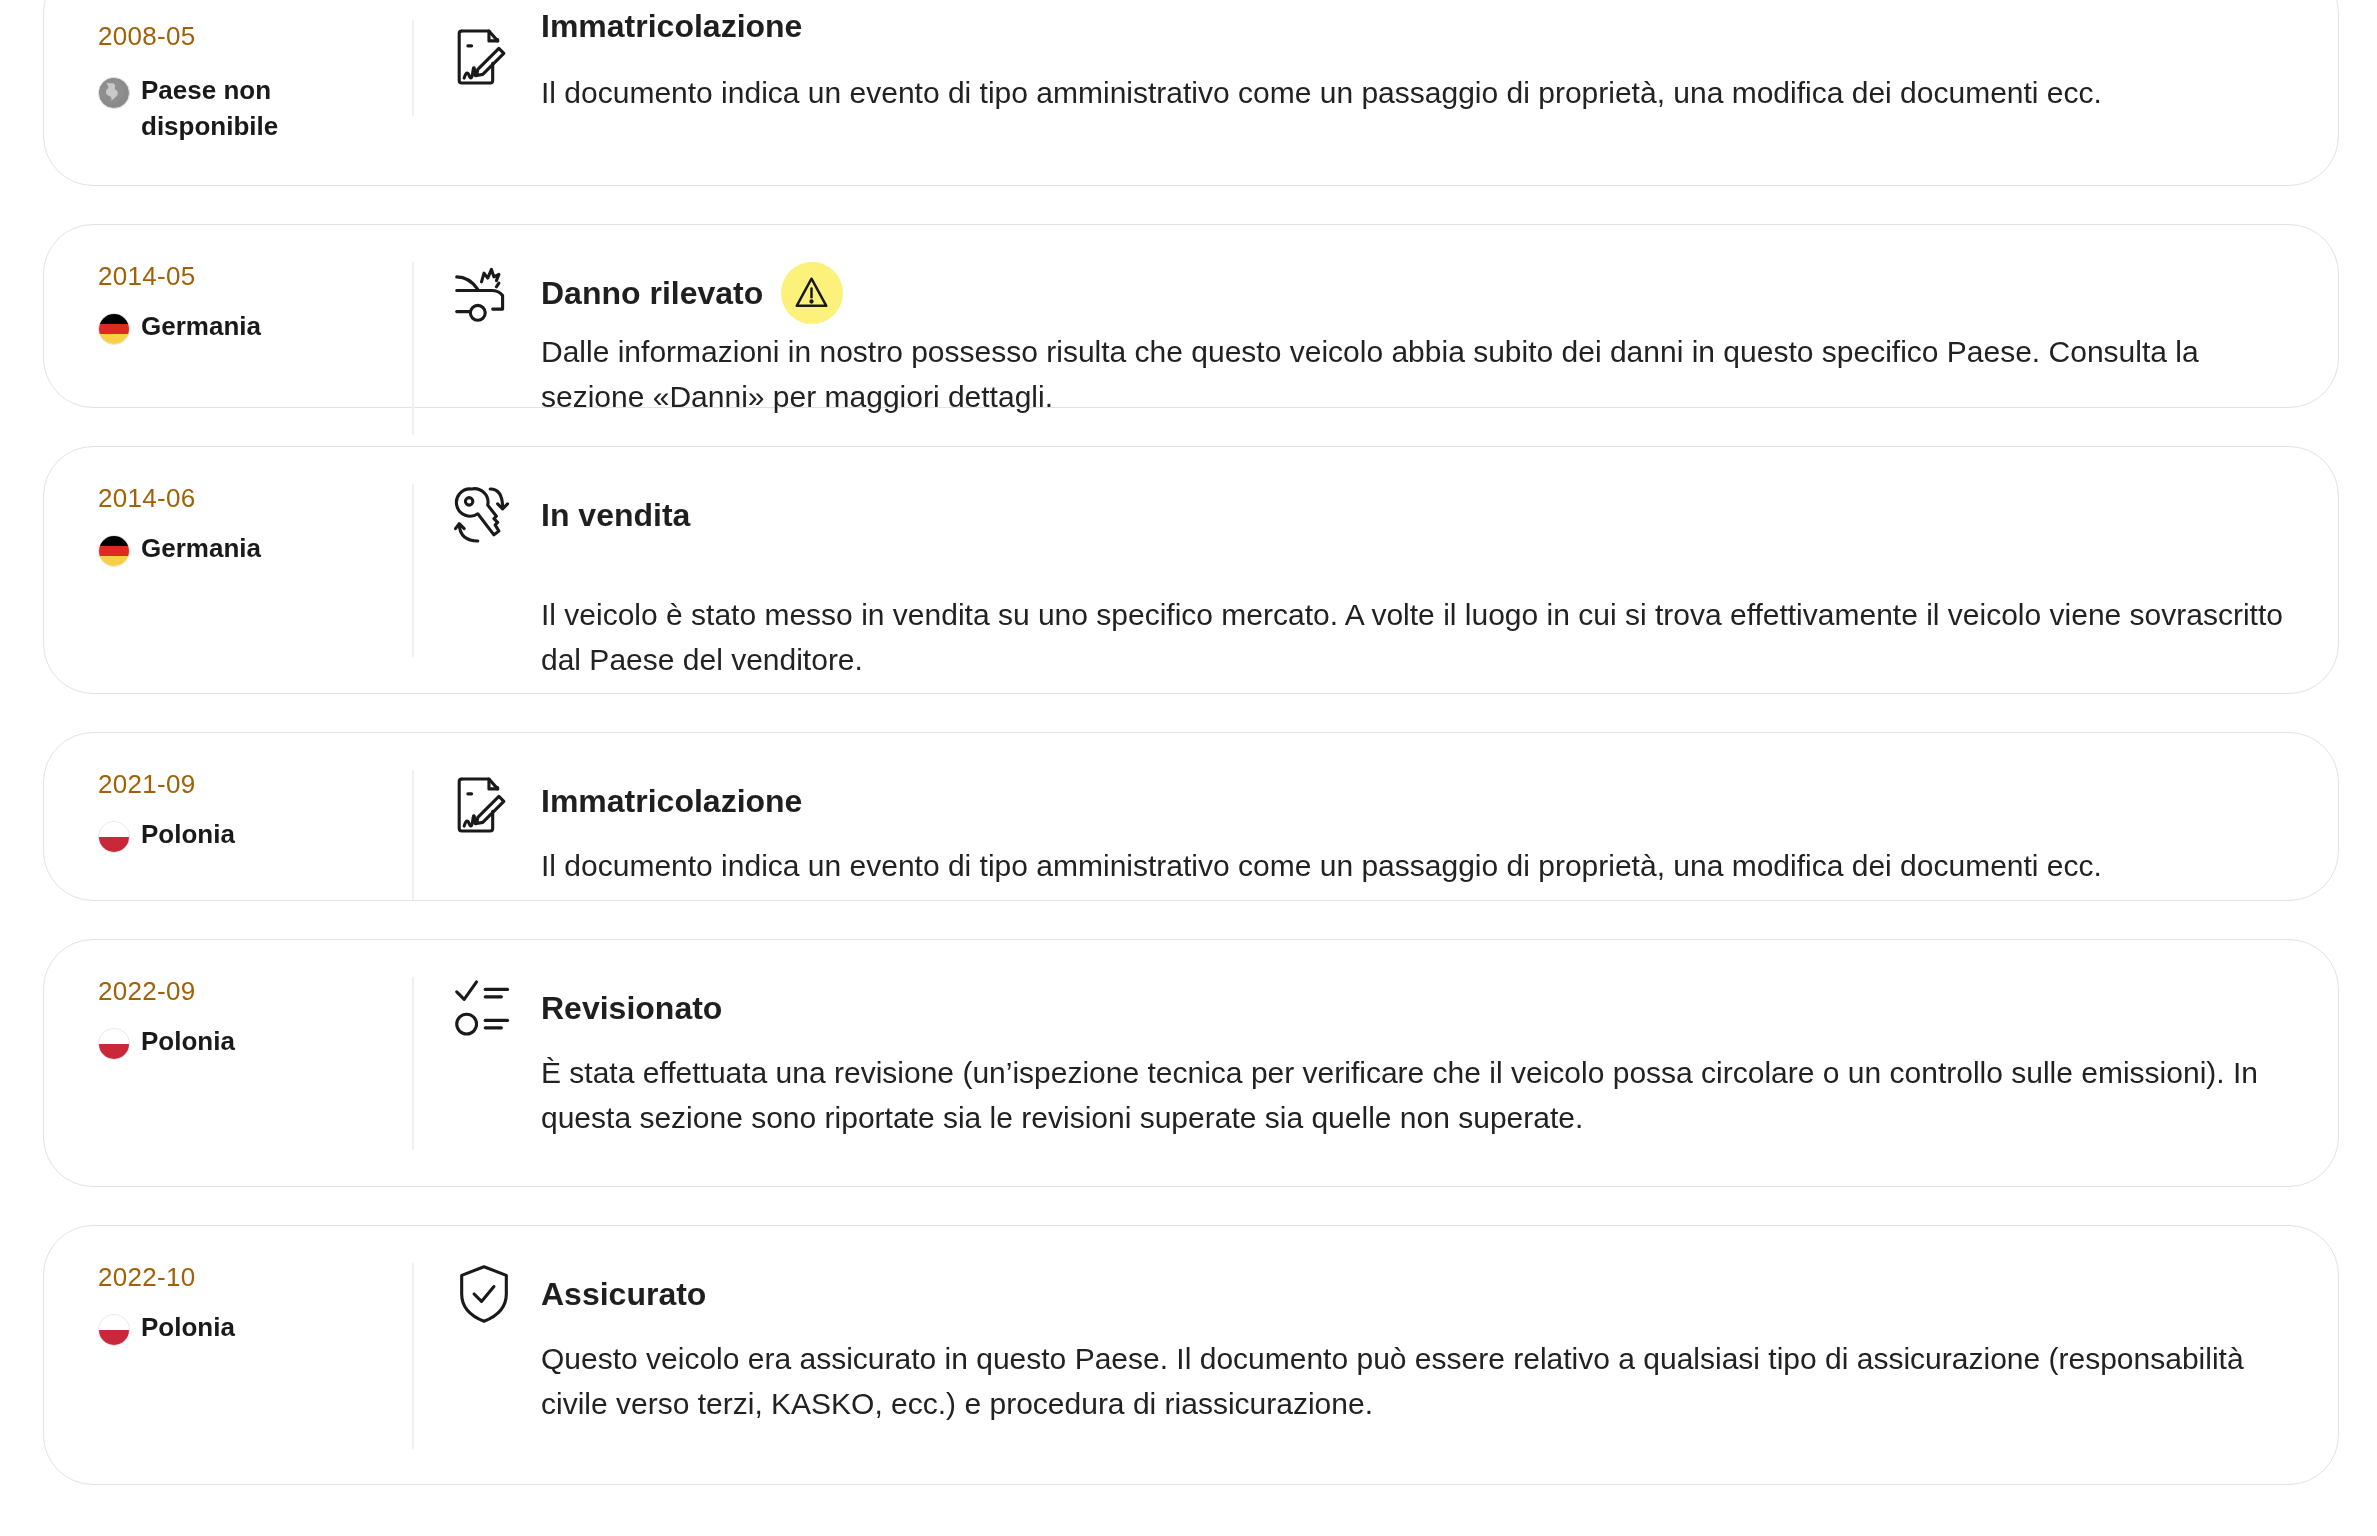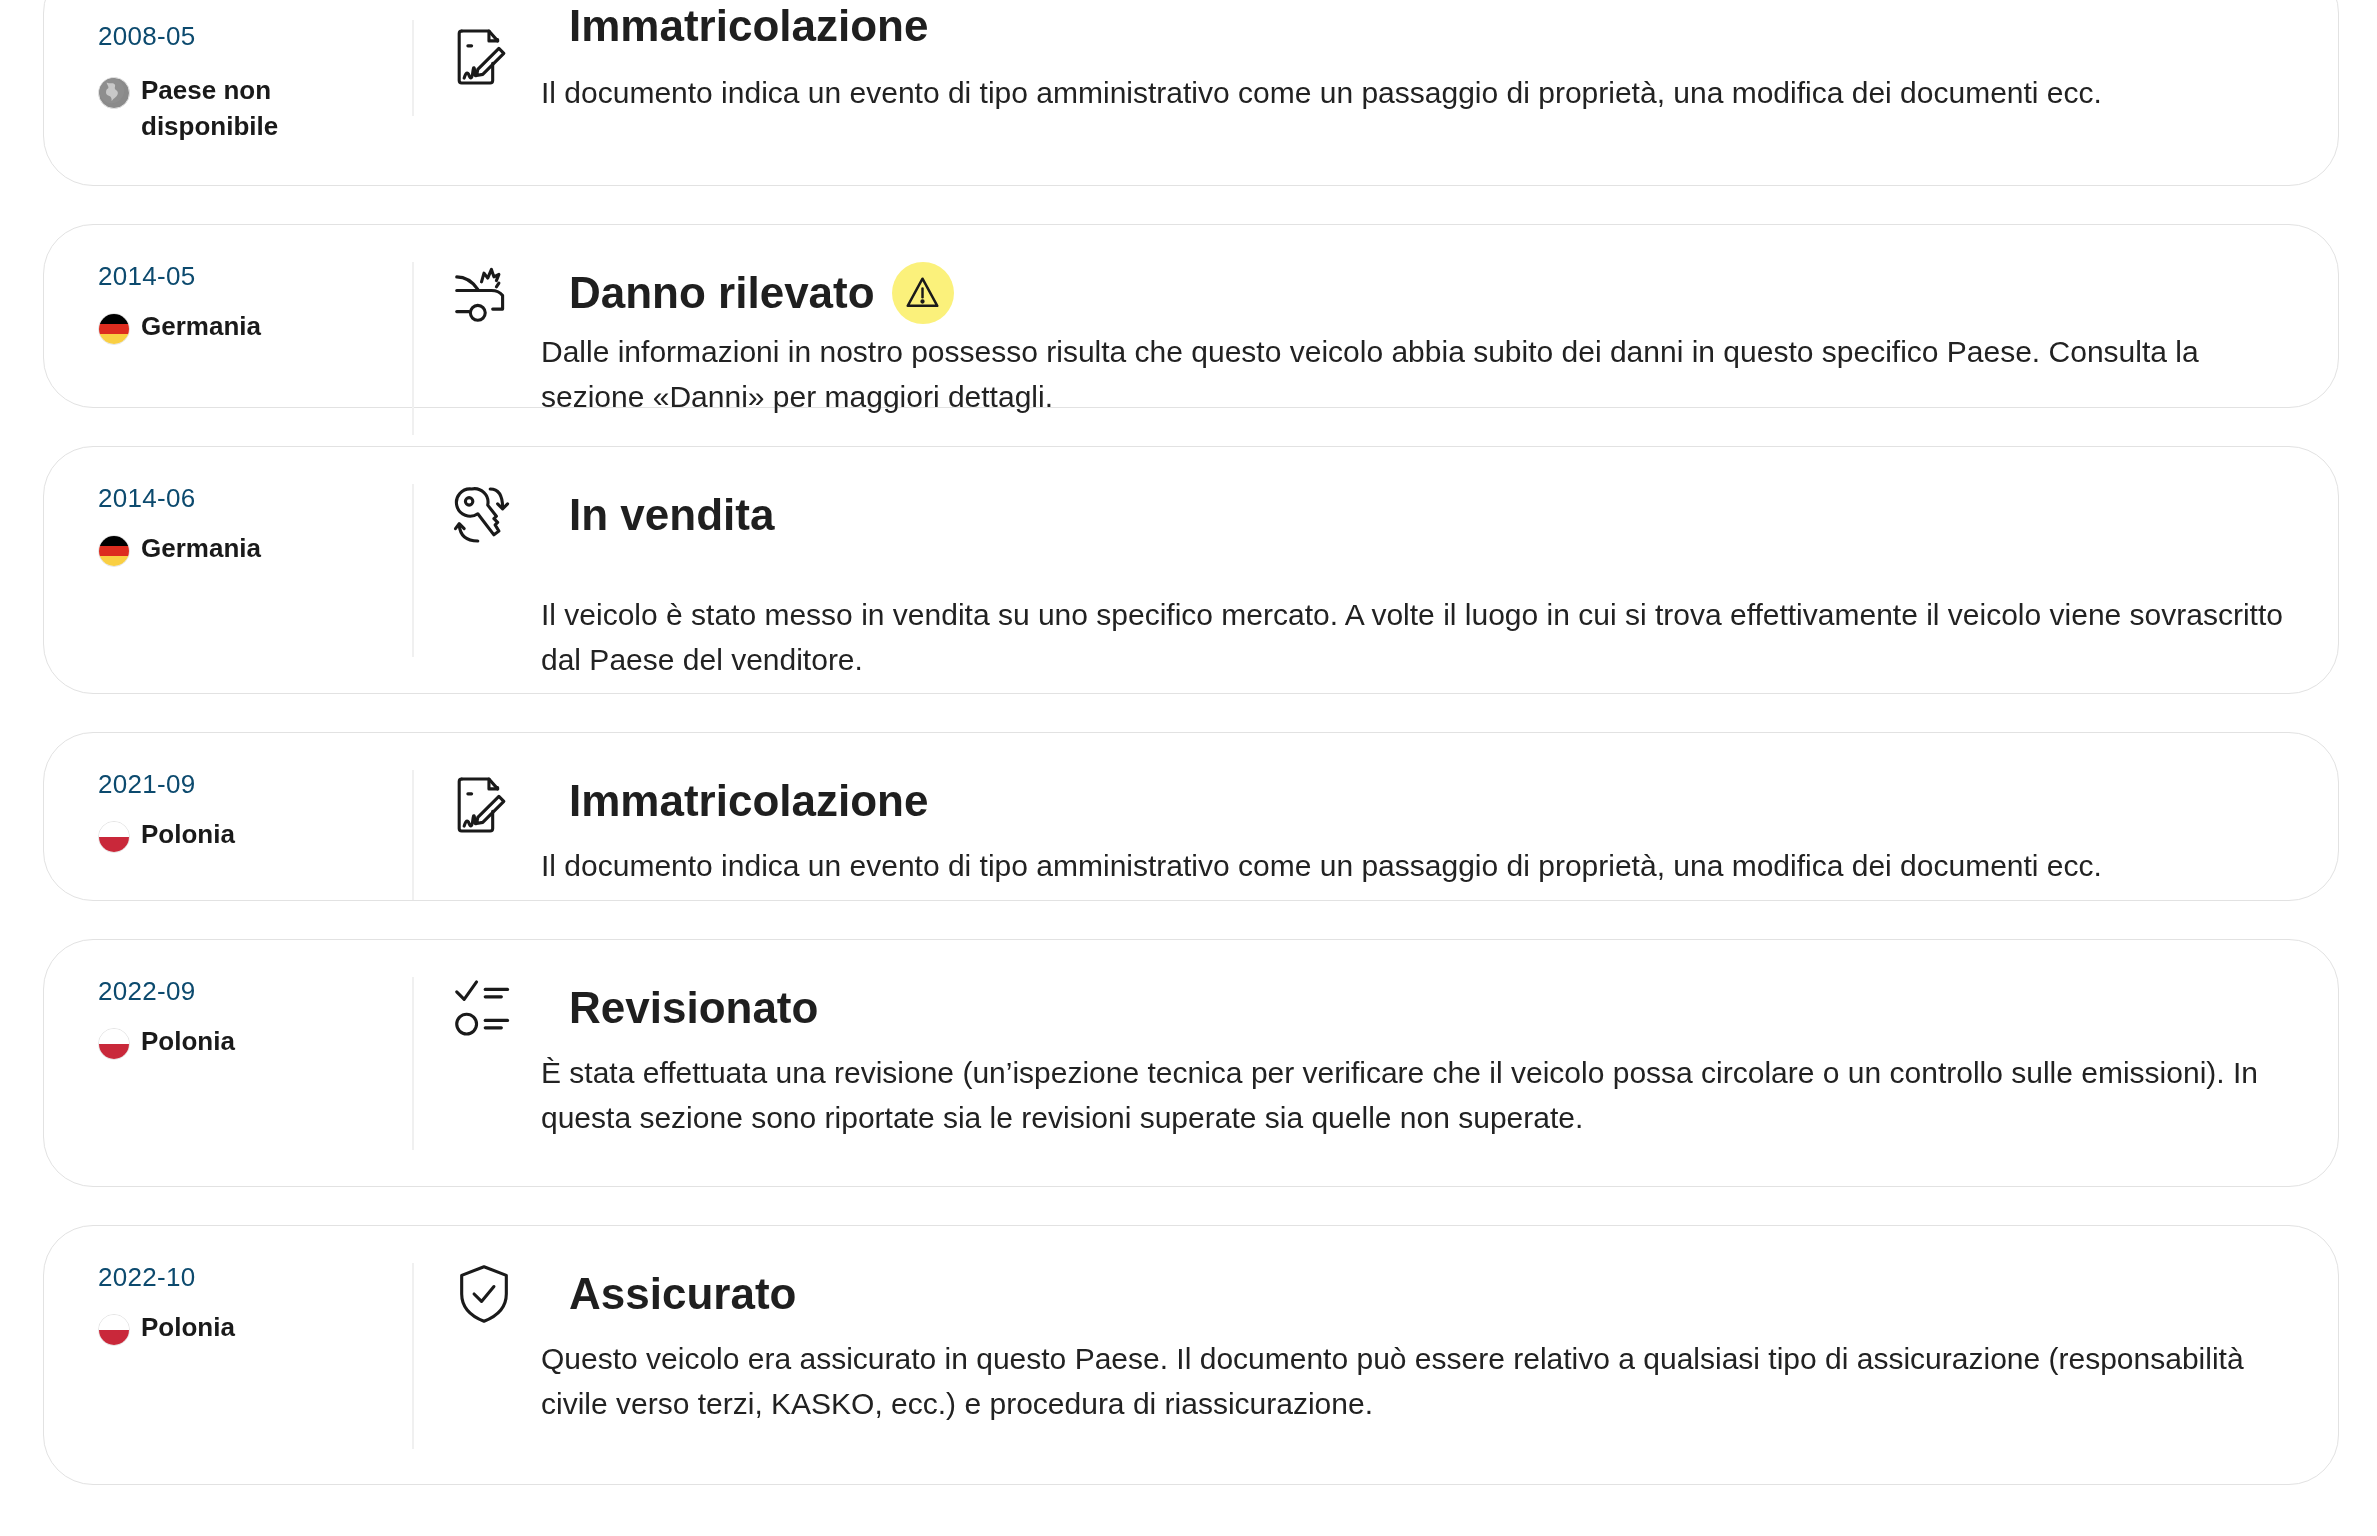--- a/index.html
+++ b/index.html
@@ -2,32 +2,32 @@
 <html style="font-size:10px"><head>
 <meta charset="utf-8">
 <style>
   html, body { margin:0; padding:0; background:#ffffff; }
   body { width:2377px; height:1537px; overflow:hidden; position:relative;
          font-family:"Liberation Sans", "DejaVu Sans", sans-serif; color:#1a1a1a; }
   .timeline { position:absolute; left:43px; top:-37px; width:2296px; }
   .card { position:relative; box-sizing:border-box; width:2296px; border:1.9px solid #e2e2e2;
           border-radius:50px; background:#fff; margin-bottom:38px; }
   .left { position:absolute; left:54px; top:0; width:310px; }
-  .date { position:absolute; left:0; font-size:26px; color:#0c4a6e; letter-spacing:0.3px; }
+  .date { position:absolute; left:0; font-size:26px; color:#a16207; letter-spacing:0.3px; }
   .country { position:absolute; left:0; display:flex; align-items:flex-start; }
   .flag { width:32px; height:32px; border-radius:50%; border:1.9px solid #e4e4e4; box-sizing:border-box;
           overflow:hidden; flex:0 0 auto; margin-top:5px; position:relative; }
   .flag .stripe { display:block; width:100%; }
   .country-name { font-size:26px; font-weight:bold; color:#1a1a1a; margin-left:11px; line-height:36px; }
   .divider { position:absolute; left:368px; width:1.9px; background:#f0f0f0; }
   .right { position:absolute; left:409px; right:50px; }
   .icon { position:absolute; left:0; width:62px; height:62px; }
   .icon svg { width:100%; height:100%; }
   .title-row { position:absolute; left:88px; display:flex; align-items:center; }
-  .title { font-size:44px; font-weight:bold; color:#1f1f1f;margin-left:28px; }
+  .title { font-size:32px; font-weight:bold; color:#1f1f1f; }
   .badge { width:62px; height:62px; border-radius:50%; background:#fbf17b; margin-left:17.3px;
            display:flex; align-items:center; justify-content:center; }
   .badge svg { width:37px; height:37px; }
   .desc { position:absolute; left:88px; right:0; font-size:30px; line-height:45px; color:#222; }
 </style>
 </head>
 <body>
 
 <div class="timeline">
 

